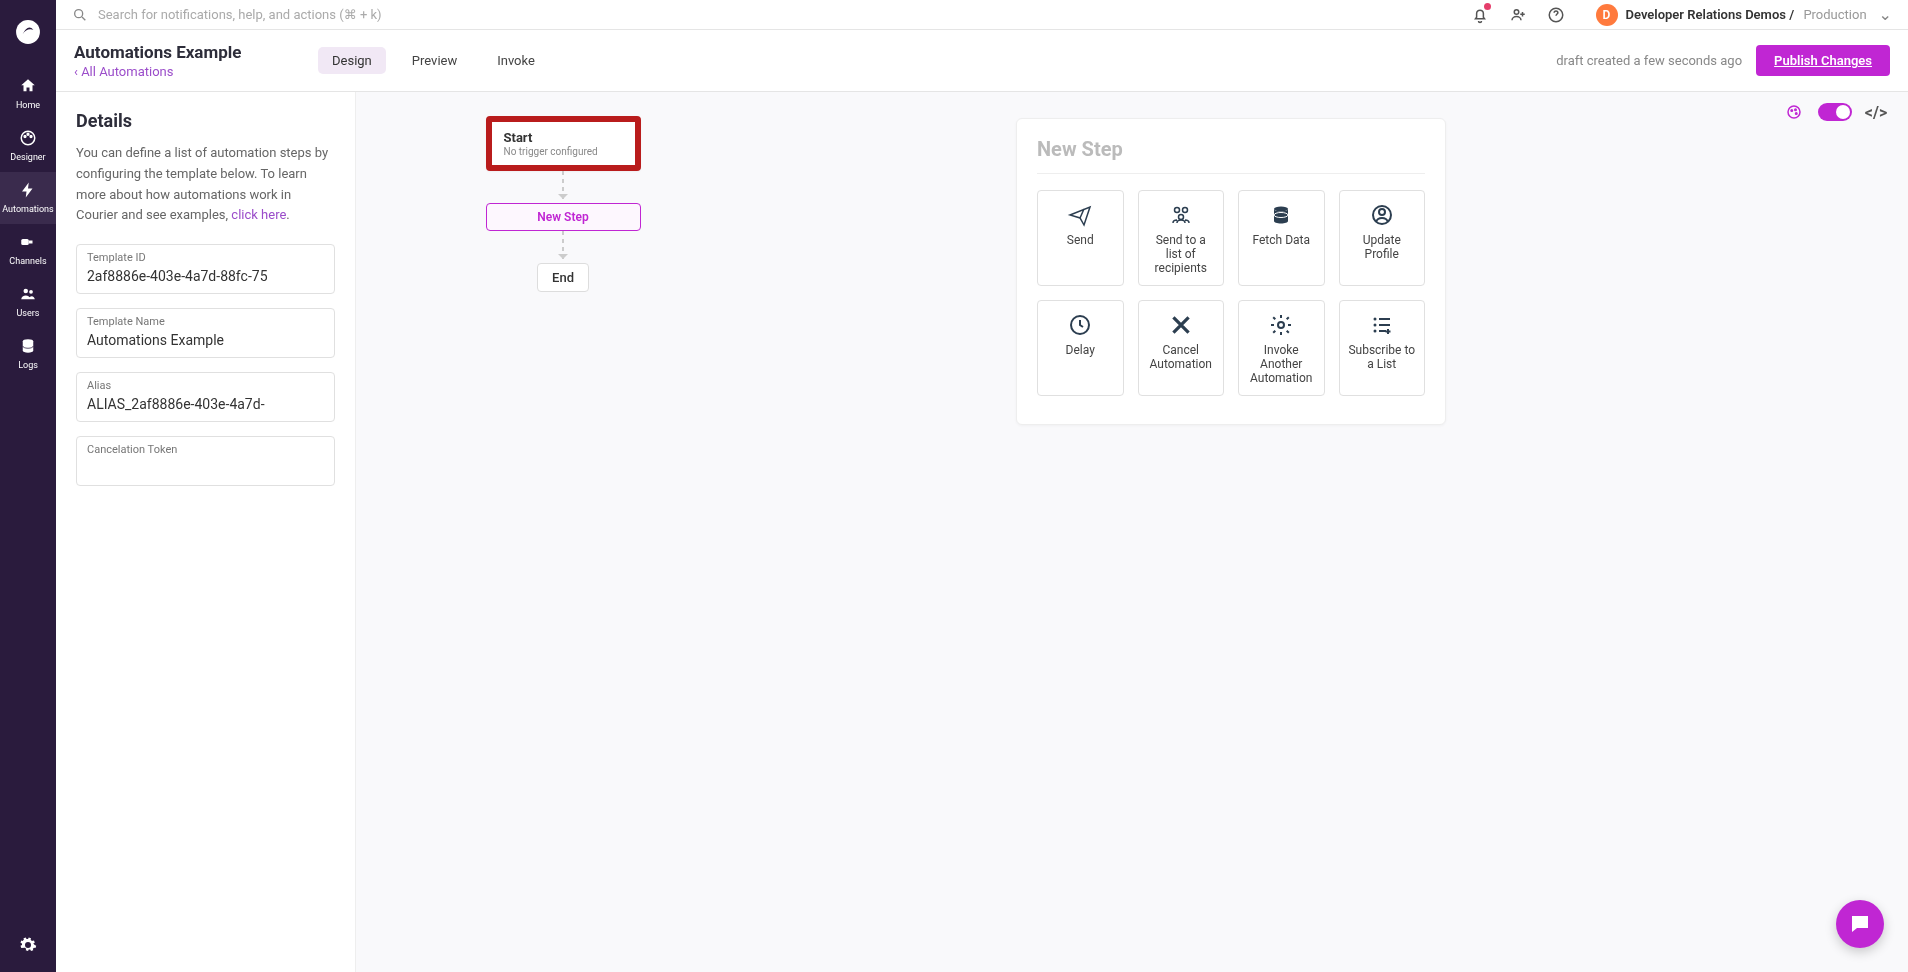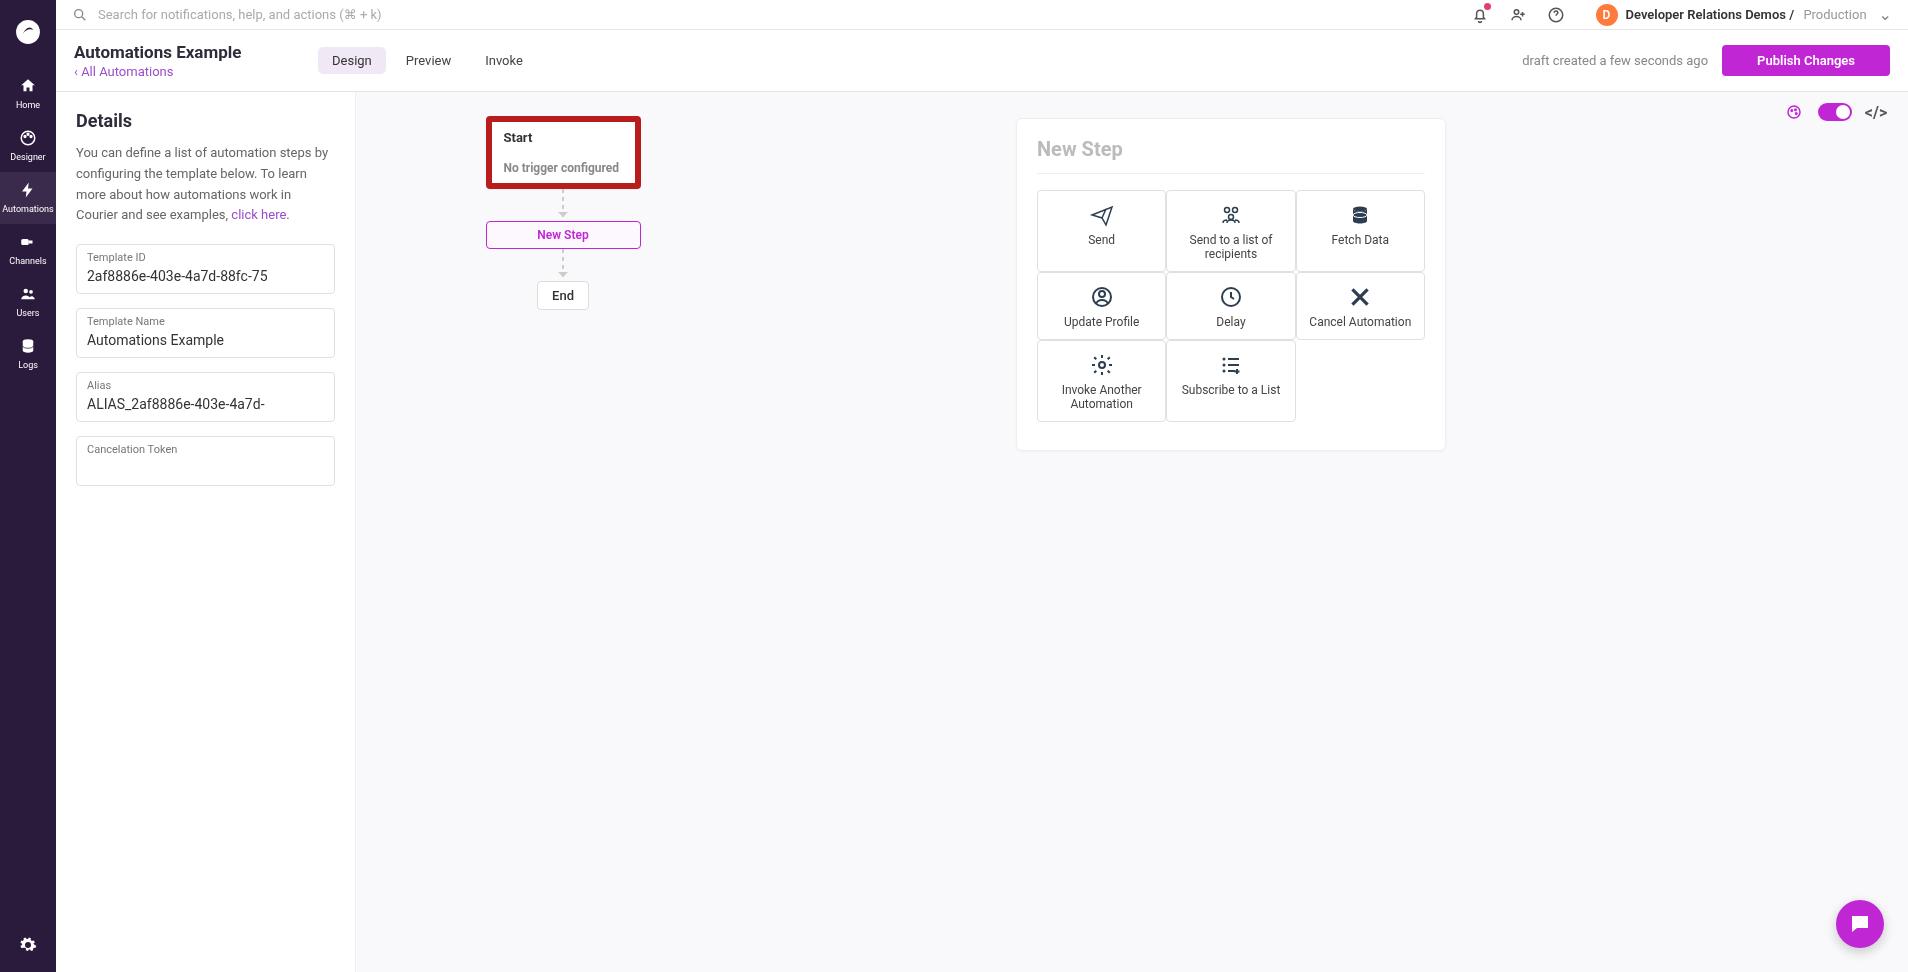--- a/index.html
+++ b/index.html
@@ -32,26 +32,26 @@
 .avatar { width:22px; height:22px; border-radius:50%; background:#ff7a3d; color:#fff; font-weight:600; font-size:12px; display:flex; align-items:center; justify-content:center; }
 .account-text { font-size:13px; font-weight:600; color:#333; }
 .account-text .env { color:#999; font-weight:400; margin-left:6px; }
 .chev { margin-left:4px; color:#888; }
 
 
 .page-header { display:flex; align-items:center; padding: 12px 18px 12px 18px; border-bottom: 1px solid #e5e5e5; }
 .header-left { width: 244px; }
 .page-title { font-size: 17px; font-weight: 700; color: #2d2d3a; }
 .breadcrumb { font-size: 13px; color: #9b4dca; margin-top: 2px; cursor:pointer; }
-.tabs { display:flex; gap: 6px; align-items: flex-end; }
+.tabs { display:flex; gap: 12px; align-items: flex-end; }
 .tab { padding: 6px 14px; font-size: 13px; border-radius: 5px; cursor:pointer; color:#444; }
 .tab.active { background: #f1e8f5; color:#333; }
 .header-right { margin-left:auto; display:flex; align-items:center; gap:14px; }
 .draft-status { font-size:13px; color:#888; }
-.publish-btn { background:#c026d3; color:#fff; border:none; border-radius:4px; padding:8px 35px; font-size:13px; font-weight:600; cursor:pointer; }
+.publish-btn { background:#c026d3; color:#fff; border:none; border-radius:4px; padding:8px 18px; font-size:13px; font-weight:600; cursor:pointer;text-decoration:underline; }
 
 
 .body { flex:1; display:flex; background:#f9f9fb; overflow:auto; }
 
 
 .details-panel { width: 300px; background:#fff; border-right:1px solid #eee; padding: 18px 20px; }
 .details-title { font-size:18px; font-weight:700; color:#2d2d3a; margin-bottom:12px; }
 .details-desc { font-size:13px; color:#666; line-height:1.6; margin-bottom:18px; }
 .details-desc a { color:#9b4dca; text-decoration:none; cursor:pointer; }
 .field { border:1px solid #e0e0e0; border-radius:4px; padding:6px 10px 8px; margin-bottom:14px; }
@@ -62,30 +62,30 @@
 .canvas-wrap { flex:1; position:relative; padding: 14px 22px; }
 .toolbar-right { position:absolute; top:10px; right:22px; display:flex; align-items:center; gap:14px; }
 .tool-icon { width:20px; height:20px; color:#c026d3; cursor:pointer; display:flex; align-items:center; justify-content:center; }
 .toggle { width:34px; height:18px; border-radius:10px; background:#c026d3; position:relative; cursor:pointer; }
 .toggle::after { content:''; width:14px; height:14px; border-radius:50%; background:#fff; position:absolute; right:2px; top:2px; }
 .code-ic { color:#555; font-weight:700; font-size:16px; }
 
 .flow-col { width:170px; margin-left:100px; margin-top:10px; display:flex; flex-direction:column; align-items:center; }
 .flow-card { width:155px; background:#fff; border:6px solid #b91c1c; border-radius:4px; box-shadow:0 1px 2px rgba(0,0,0,0.04); padding:8px 12px; margin-bottom:0; }
 .flow-card .ttl { font-size:13px; font-weight:700; color:#333; }
-.flow-card .sub { font-size:12px; color:#888; margin-top:16px;font-weight:bold; }
+.flow-card .sub { font-size:10px; color:#888; margin-top:1px; }
 .connector { width:2px; height:32px; background: repeating-linear-gradient(#ccc 0, #ccc 4px, transparent 4px, transparent 8px); position:relative; }
 .connector::after { content:''; position:absolute; bottom:-1px; left:-4px; border:5px solid transparent; border-top-color:#ccc; }
 .new-step-chip { border:1px solid #c026d3; color:#c026d3; background:#fdf7fe; border-radius:4px; padding:6px 0; width:155px; text-align:center; font-size:12px; font-weight:600; cursor:pointer; }
 .end-chip { background:#fff; border:1px solid #ddd; border-radius:4px; padding:6px 14px; font-size:13px; font-weight:500; }
 
 
 .step-panel { position:absolute; left:660px; top:26px; width:430px; background:#fff; border:1px solid #eee; border-radius:6px; box-shadow:0 1px 3px rgba(0,0,0,0.04); padding:18px 20px 28px; }
 .step-panel-title { font-size:20px; font-weight:700; color:#bbb; padding-bottom:12px; border-bottom:1px solid #eee; margin-bottom:16px; }
-.step-grid { display:grid; grid-template-columns:1fr 1fr 1fr; gap:0; }
+.step-grid { display:grid; grid-template-columns:1fr 1fr 1fr 1fr; gap:14px; }
 .step-card { border:1px solid #e0e0e0; border-radius:4px; padding:10px 8px 10px; display:flex; flex-direction:column; align-items:center; cursor:pointer; }
 .step-card .ic { width:28px; height:28px; margin-bottom:4px; color:#222f3e; display:flex; align-items:center; justify-content:center; }
 .step-card .lbl { font-size:12px; color:#444; text-align:center; }
 
 
 .chat-fab { position:fixed; bottom:24px; right:24px; width:48px; height:48px; border-radius:50%; background:#c026d3; display:flex; align-items:center; justify-content:center; color:#fff; cursor:pointer; box-shadow:0 4px 12px rgba(0,0,0,0.2); }
 
 svg { display:block; }
 </style>
 </head>

